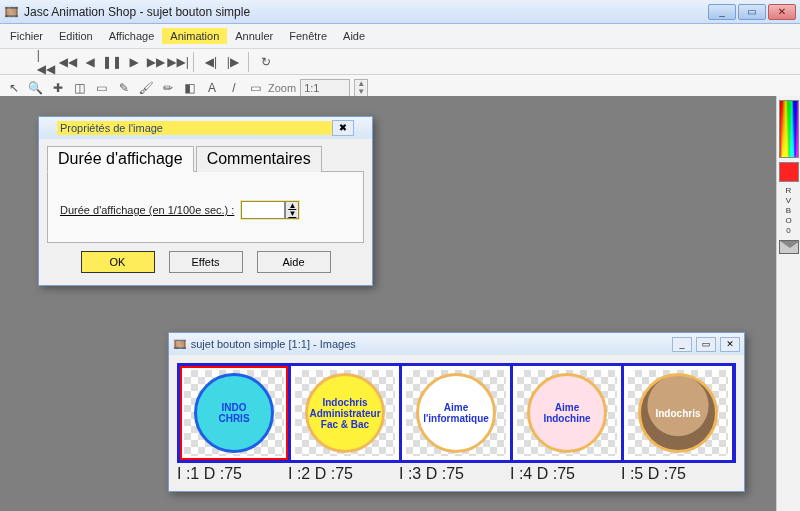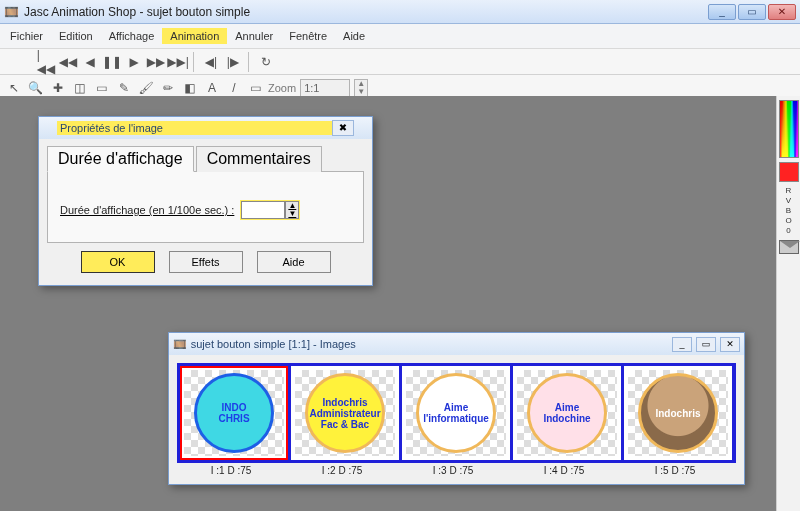--- a/index.html
+++ b/index.html
@@ -70,21 +70,21 @@
   .checker { width:100px; height:86px; background:
     repeating-conic-gradient(#ddd 0 25%, #fff 0 50%) 0 0/14px 14px;
     display:flex; align-items:center; justify-content:center;}
   .bubble { width:80px; height:80px; border-radius:50%; display:flex; flex-direction:column; align-items:center; justify-content:center; font-size:10px; font-weight:bold; text-align:center; padding:4px;}
   .b1{background:#3fd8e4;border:3px solid #1e5fe6;color:#1e3fe6;}
   .b2{background:#fff23b;border:3px solid #f0b85a;color:#2033d6;}
   .b3{background:#fff;border:3px solid #f0b85a;color:#2033d6;}
   .b4{background:#ffe0e8;border:3px solid #f0b85a;color:#2033d6;}
   .b5{background:#8a6a4a;border:3px solid #f0b85a;color:#fff; background-image:radial-gradient(circle at 50% 40%, #caa37a 0 30px, transparent 31px);}
   .labels { display:flex; gap:3px; margin-top:2px;}
-  .labels div{width:108px; text-align:center; font-size:10px; color:#222;}
+  .labels div{width:108px; text-align:left; font-size:16px; color:#222;}
 </style>
 </head>
 <body>
 
 <div class="titlebar">
   <span class="appicon">🎞️</span>
   <span class="title-text">Jasc Animation Shop - sujet bouton simple</span>
   <div class="winbtns">
     <div class="winbtn">_</div>
     <div class="winbtn">▭</div>

